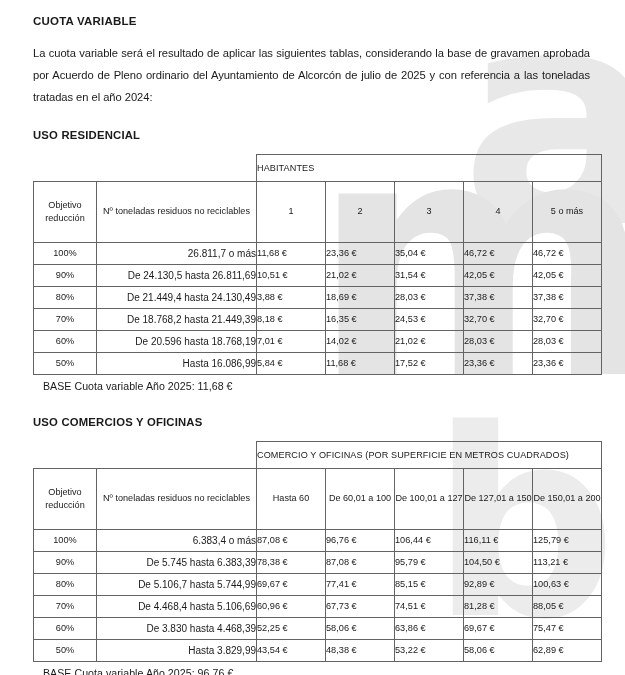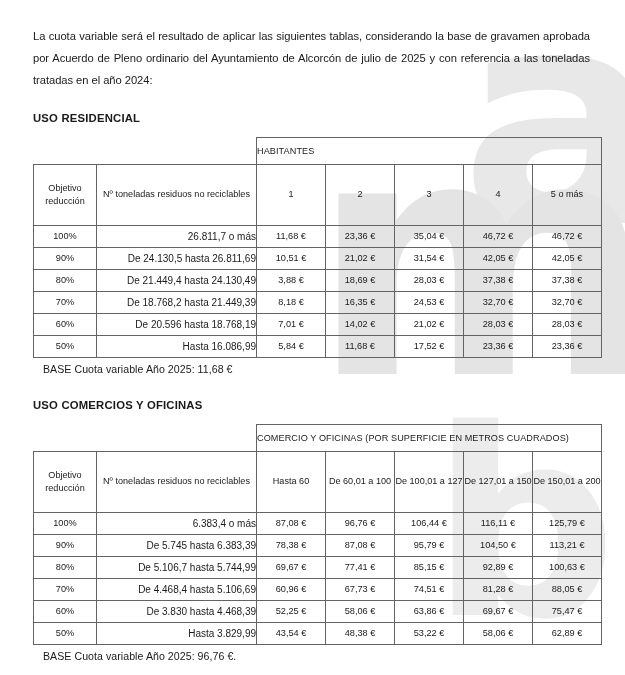--- a/index.html
+++ b/index.html
@@ -125,21 +125,21 @@
     text-align: center;
     font-size: 9.2px;
   }
   td.range {
     height: 21px;
     text-align: right;
     font-size: 10px;
   }
   td.amt {
     height: 21px;
-    text-align: center;
+    text-align: left;
     padding-right: 10px;
     font-size: 9.2px;
   }
 
   .base-line {
     font-size: 10.6px;
     margin: 5px 0 0 10px;
     letter-spacing: 0.05px;
   }
 </style>
@@ -147,20 +147,21 @@
 <body>
 
 <div id="watermark-layer">
   <span class="wm-glyph wm-a">a</span>
   <span class="wm-glyph wm-m">m</span>
   <span class="wm-glyph wm-b">b</span>
 </div>
 
 <div id="page">
 
+  <h1 class="doc-title">CUOTA VARIABLE</h1>
 
   <p class="intro">La cuota variable será el resultado de aplicar las siguientes tablas, considerando la base de gravamen aprobada por Acuerdo de Pleno ordinario del Ayuntamiento de Alcorcón de julio de 2025 y con referencia a las toneladas tratadas en el año 2024:</p>
 
   <h2 class="section-title">USO RESIDENCIAL</h2>
 
   <table class="rate-table">
     <colgroup>
       <col style="width:63px">
         <col style="width:160px">
       <col style="width:69px">

